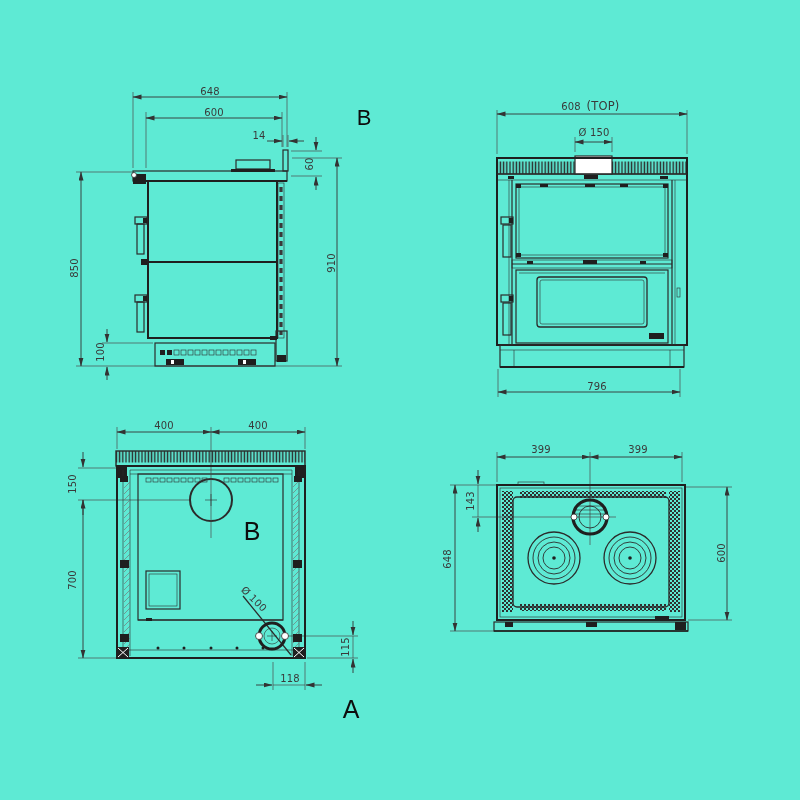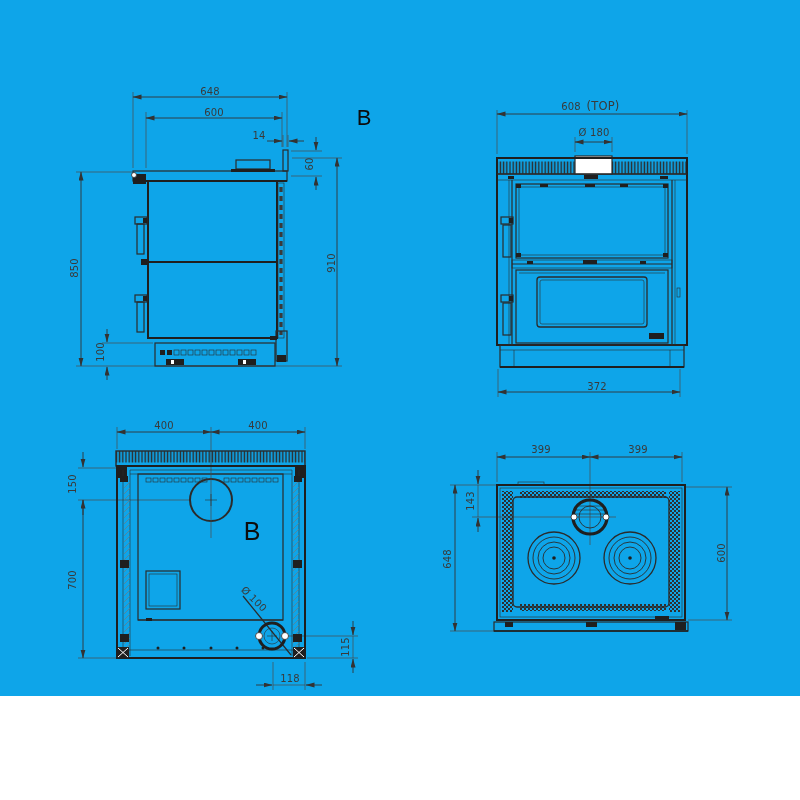--- a/index.html
+++ b/index.html
@@ -1,16 +1,16 @@
 <!DOCTYPE html>
 <html><head>
 <meta charset="utf-8">
 <style>
   html,body{margin:0;padding:0;background:#fff;}
-  .canvas{position:relative;width:800px;height:696px;background:#0ea5e9;overflow:hidden;
+  .canvas{position:relative;width:800px;height:800px;background:#5eead4;overflow:hidden;
           font-family:"DejaVu Sans",sans-serif;}
   .canvas svg{position:absolute;left:0;top:0;}
   
   .e{stroke:#4a4a4a;stroke-width:.7;fill:none}          
   .d{stroke:#333;stroke-width:.9;fill:none}             
   .s{stroke:#2b2b2b;stroke-width:1.2;fill:none}         
   .b{stroke:#1f1f1f;stroke-width:2;fill:none}           
   .t{stroke:#2b2b2b;stroke-width:.6;fill:none}          
   .f{fill:#1f1f1f;stroke:none}                          
   .text-layer{position:absolute;left:0;top:0;width:100%;height:100%;}
@@ -285,22 +285,22 @@
   <span class="dim" style="left:214px;top:112px">600</span>
   <span class="dim" style="left:259px;top:135px">14</span>
   <span class="dim rot90" style="left:309px;top:164px">60</span>
   <span class="dim rot90" style="left:74px;top:268px">850</span>
   <span class="dim rot90" style="left:331px;top:263px">910</span>
   <span class="dim rot90" style="left:100px;top:352px">100</span>
   <span class="view-label" style="left:364px;top:118px">B</span>
 
   <span class="dim" style="left:571px;top:106px">608</span>
   <span class="dim topnote" style="left:603px;top:106px">(TOP)</span>
-  <span class="dim" style="left:594px;top:132px">Ø 180</span>
-  <span class="dim" style="left:597px;top:386px">372</span>
+  <span class="dim" style="left:594px;top:132px">Ø 150</span>
+  <span class="dim" style="left:597px;top:386px">796</span>
 
   <span class="dim" style="left:164px;top:425px">400</span>
   <span class="dim" style="left:258px;top:425px">400</span>
   <span class="dim rot90" style="left:72px;top:484px">150</span>
   <span class="dim rot90" style="left:72px;top:580px">700</span>
   <span class="dim rot45" style="left:254px;top:599px">Ø 100</span>
   <span class="dim rot90" style="left:345px;top:647px">115</span>
   <span class="dim" style="left:290px;top:678px">118</span>
   <span class="view-label big" style="left:252px;top:531px">B</span>
   <span class="view-label big" style="left:351px;top:709px">A</span>

